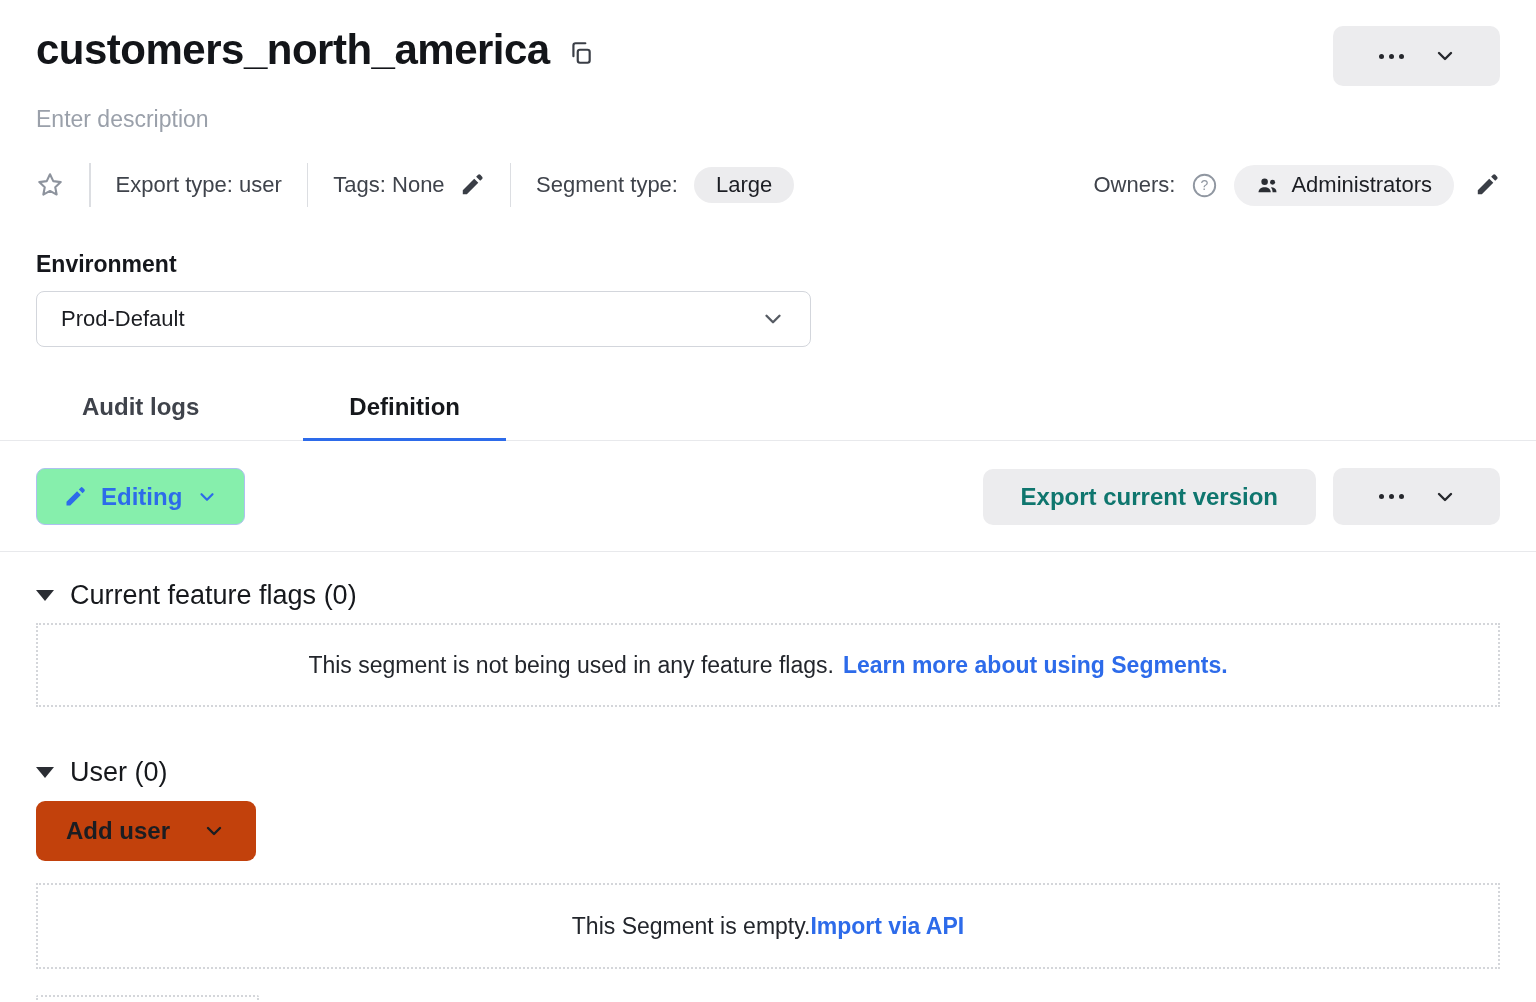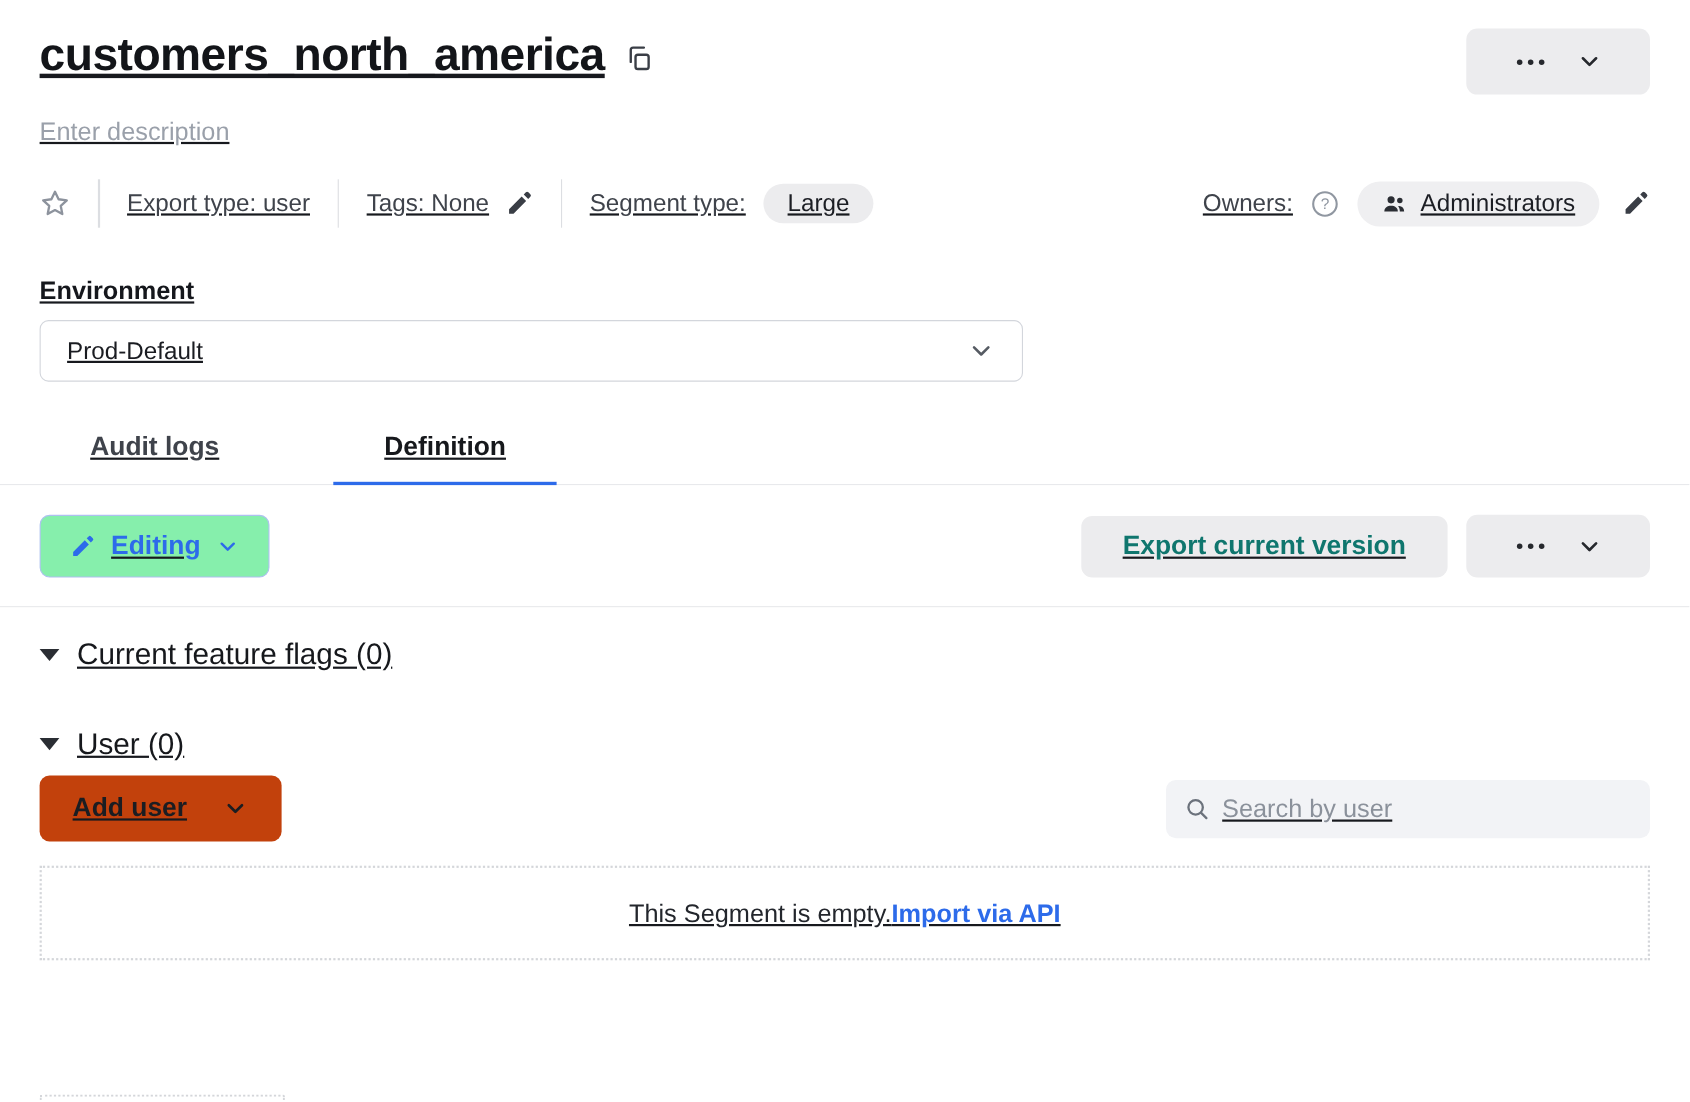--- a/index.html
+++ b/index.html
@@ -1,21 +1,21 @@
 <!DOCTYPE html>
 <html><head>
 <meta charset="utf-8">
 <style>
   * { box-sizing: border-box; margin: 0; padding: 0; }
   html,body { width:1536px; height:1002px; }
   body {
     font-family: "Liberation Sans", "DejaVu Sans", sans-serif;
     background:#ffffff; color:#17191e; overflow:hidden; position:relative;
   }
-  .page { padding: 0 36px; text-decoration: underline; }
+  .page { padding: 0 36px; }
 
   
   .title-row { display:flex; align-items:flex-start; justify-content:space-between; padding-top:26px; }
   .title-wrap { display:flex; align-items:center; gap:18px; }
   h1 { font-size:42px; font-weight:700; letter-spacing:-0.5px; color:#131519; }
   .icon { display:inline-flex; align-items:center; justify-content:center; }
   .copy { color:#3a3e46; margin-top:6px; cursor:pointer; }
 
   .btn { display:inline-flex; align-items:center; justify-content:center; border:none; cursor:pointer;
          font-family:inherit; background:#ececee; border-radius:10px; color:#26282d; }
@@ -34,21 +34,21 @@
   .pill { display:inline-flex; align-items:center; background:#ececee; border-radius:22px;
           height:36px; padding:0 22px; font-size:22px; color:#1c1e24; }
   .badge-large { margin-left:16px; }
   .owners { margin-left:auto; display:flex; align-items:center; gap:16px; }
   .qmark { color:#9097a1; cursor:pointer; }
   .owners-pill { gap:12px; height:41px; background:#efeff1; cursor:pointer; }
   .people { color:#2a2d33; }
 
   
   .env-label { margin-top:44px; font-size:23px; font-weight:700; color:#15171c; }
-  .env-select { margin-top:13px; width:894px; height:56px; border:1px solid #d3d6dc; border-radius:8px;
+  .env-select { margin-top:13px; width:775px; height:56px; border:1px solid #d3d6dc; border-radius:8px;
                 display:flex; align-items:center; justify-content:space-between; padding:0 24px;
                 font-size:22px; color:#1a1c21; cursor:pointer; background:#fff; }
   .env-select .chev { color:#565b63; }
 
   
   .tabs { margin:46px -36px 0; padding:0 36px; border-bottom:1px solid #e8e9ec; display:flex; gap:58px; }
   .tab { padding:0 46px 17px; font-size:24px; font-weight:600; color:#3f434b;
          border-bottom:3px solid transparent; margin-bottom:-1px; cursor:pointer; }
   .tab.active { color:#16181c; font-weight:700; border-bottom-color:#2d6bea; }
 
@@ -211,44 +211,39 @@
       </button>
     </div>
   </div>
 
   <div class="full-hr"></div>
 
   <div class="section-header">
     <span class="tri"></span>
     <span>Current feature flags (0)</span>
   </div>
+  <div class="dotted-box">
+    <span>This segment is not being used in any feature flags.</span>
+    <a class="link">Learn more about using Segments.</a>
+  </div>
 
   <div class="section-header user-header">
     <span class="tri"></span>
     <span>User (0)</span>
   </div>
 
   <div class="user-toolbar">
     <button class="btn btn-adduser">
       <span>Add user</span>
       <span class="icon chev">
         <svg width="24" height="24" viewBox="0 0 20 20" fill="none" stroke="currentColor" stroke-width="2" stroke-linecap="round" stroke-linejoin="round">
             <path d="M5 7.5l5 5 5-5"></path>
           </svg>
       </span>
     </button>
-    <div class="search-box">
-      <span class="icon magnifier">
-        <svg width="25" height="25" viewBox="0 0 24 24" fill="none" stroke="currentColor" stroke-width="2" stroke-linecap="round">
-            <circle cx="10.5" cy="10.5" r="6.3"></circle>
-            <path d="M15.3 15.3l4.6 4.6"></path>
-          </svg>
-      </span>
-      <input type="text" placeholder="Search by user" style="">
-    </div>
   </div>
 
   <div class="dotted-box user-empty">
     <span>This Segment is empty.</span>
     <a class="link nolead">Import via API</a>
   </div>
 
 </div>
 
 <div class="partial-box"></div>

